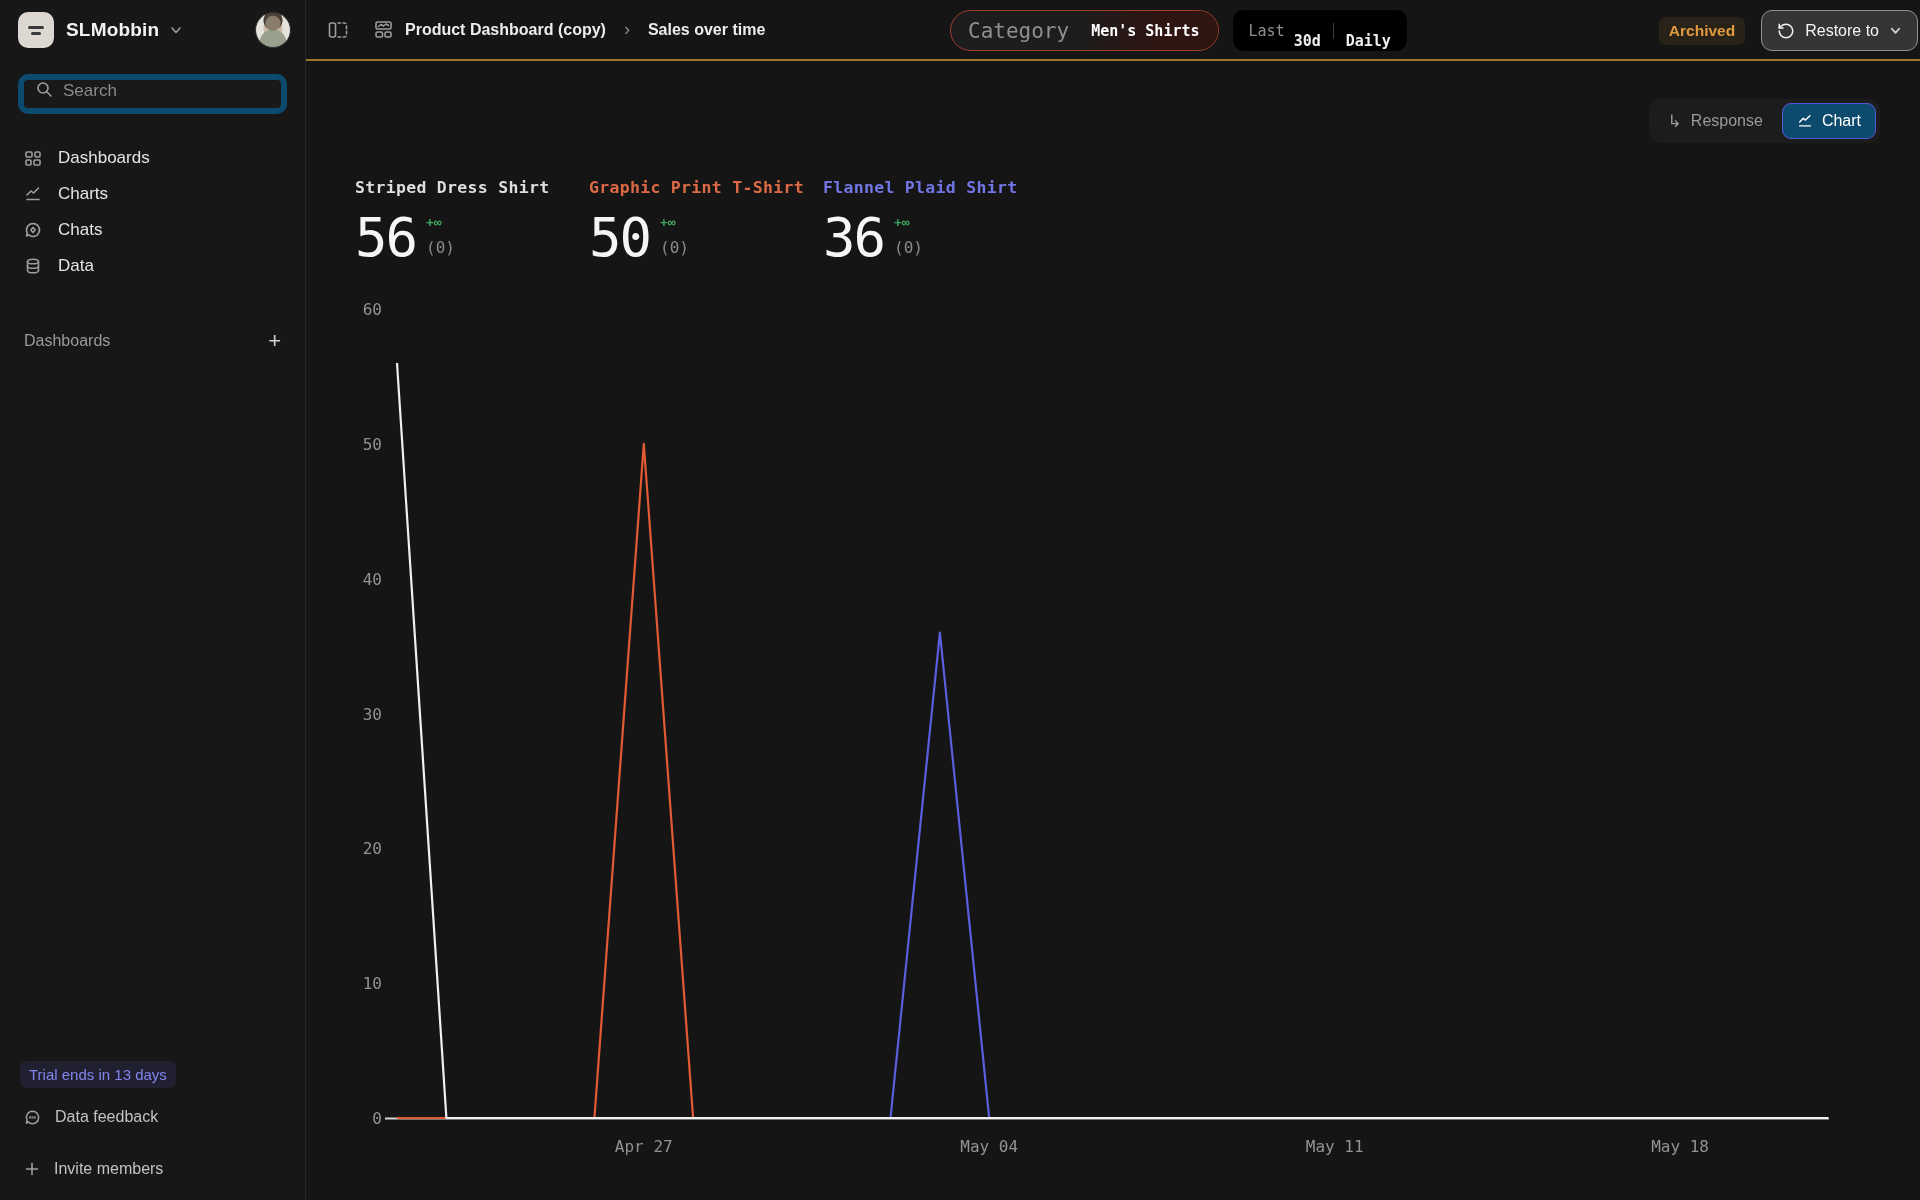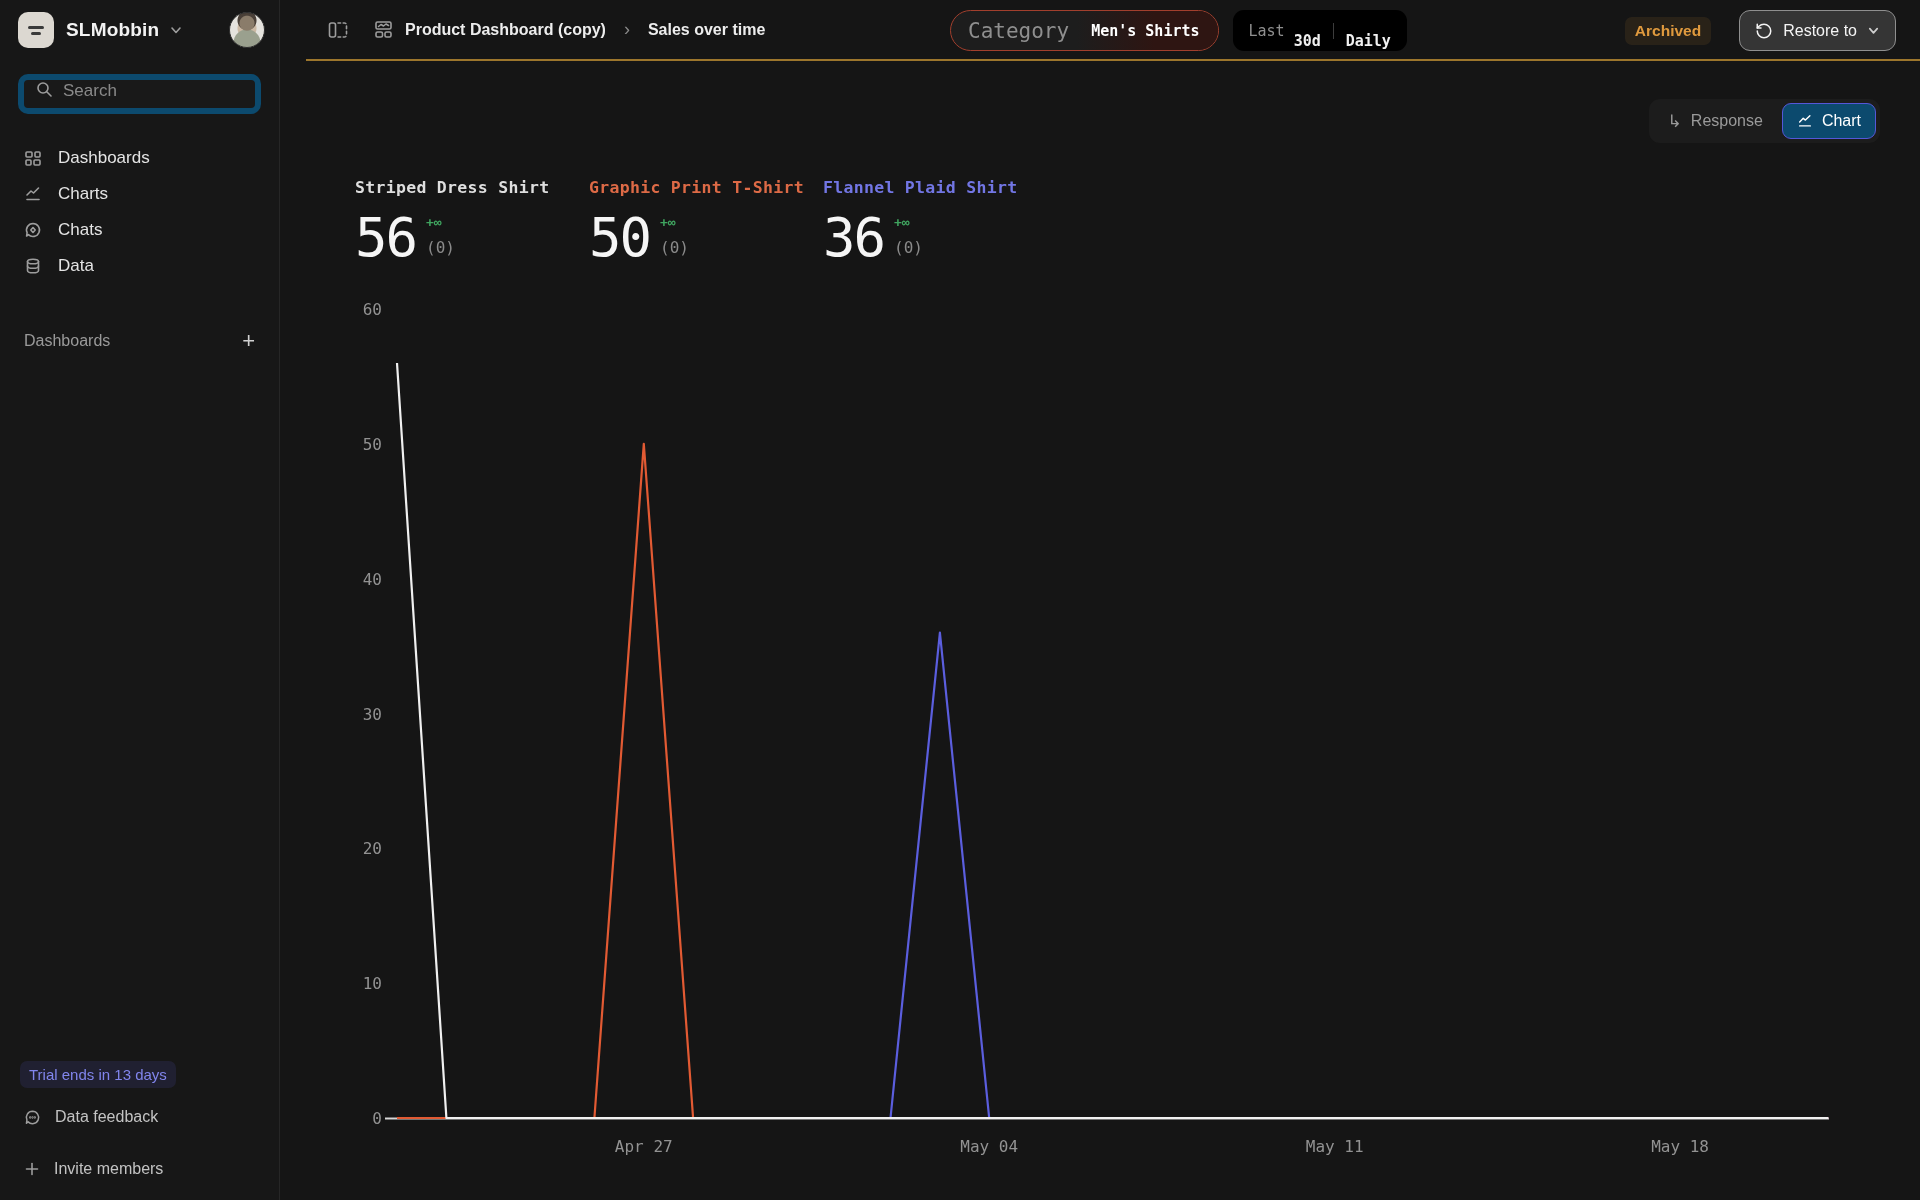--- a/index.html
+++ b/index.html
@@ -7,21 +7,21 @@
   body {
     background:#151515;
     font-family:"Liberation Sans", sans-serif;
     color:#e8e8e8;
     position:relative;
   }
   .mono { font-family:"DejaVu Sans Mono", monospace; }
 
   
   .sidebar {
-    position:absolute; left:0; top:0; width:280px; height:1200px;
+    position:absolute; left:0; top:0; width:306px; height:1200px;
     background:#171717; border-right:1px solid #262626;
   }
   .ws-row { display:flex; align-items:center; height:60px; padding:0 14px 0 18px; }
   .ws-logo {
     width:36px; height:36px; border-radius:10px; background:#dcd8d1;
     display:flex; flex-direction:column; justify-content:center; align-items:center; gap:3px;
     flex:none;
   }
   .ws-logo i { display:block; width:16px; height:3px; border-radius:2px; background:#3a3a3a; }
   .ws-logo i:last-child { width:10px; }
@@ -85,21 +85,21 @@
     display:flex; align-items:center; padding:0 18px 0 14px; color:#ffffff; font-size:15px; font-weight:700;
     background:linear-gradient(90deg, rgba(29,29,29,0) 0%, #2e1512 55%);
   }
   .chip-range {
     display:flex; align-items:center; background:#000000; border-radius:11px; padding:0 16px; gap:9px;
     font-size:15px; cursor:pointer;
   }
   .chip-range .dim { color:#8f8f8f; }
   .chip-range .val { color:#f0f0f0; font-weight:700;margin-top:20px; }
   .chip-range .vdiv { width:1px; height:16px; background:#3d3d3d; margin:0 3px; }
-  .top-right { position:absolute; right:24px; top:0; height:61px; display:flex; align-items:center; gap:28px; }
+  .top-right { position:absolute; right:2px; top:0; height:61px; display:flex; align-items:center; gap:16px; }
   .archived-badge {
     color:#e09a3e; font-size:15.5px; font-weight:600; background:rgba(224,154,62,.10);
     padding:5px 10px; border-radius:7px;
   }
   .restore-btn {
     display:flex; align-items:center; gap:10px; height:41px; padding:8px 15px;
     background:#353535; border:1.5px solid #8f8f8f; border-radius:11px;
     color:#f4f4f4; font-size:16px; font-weight:500; cursor:pointer;
     font-family:"Liberation Sans", sans-serif;
   }

